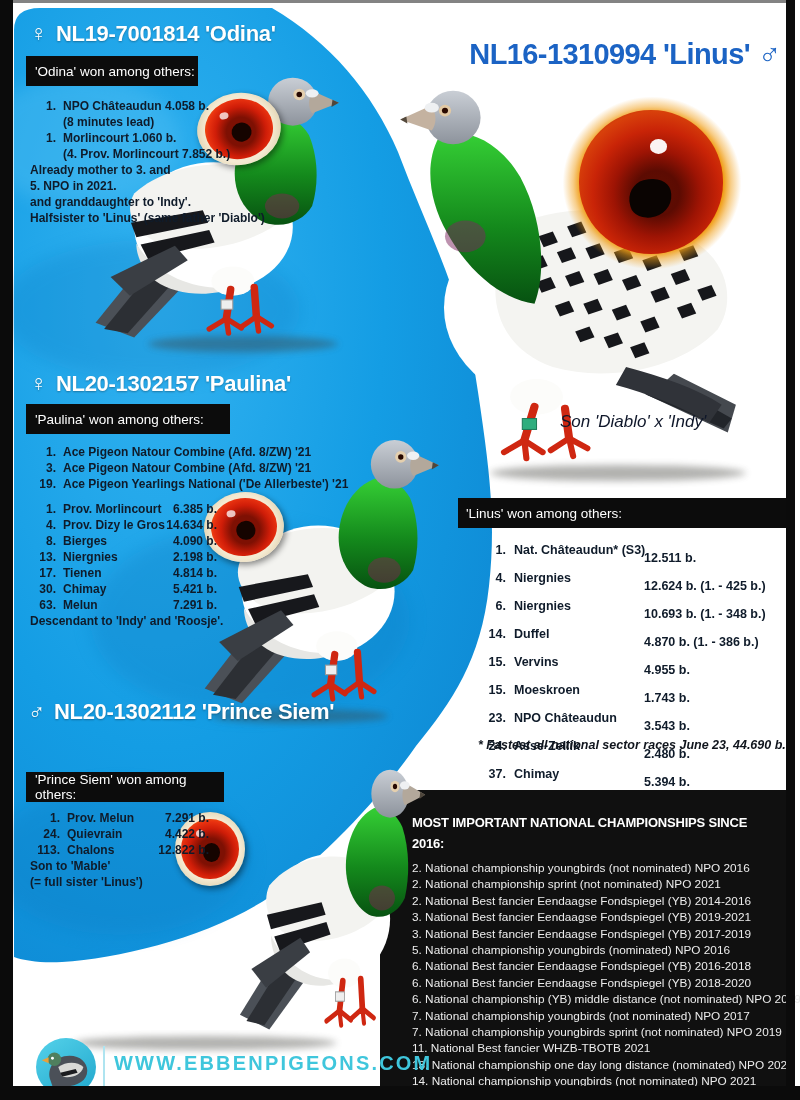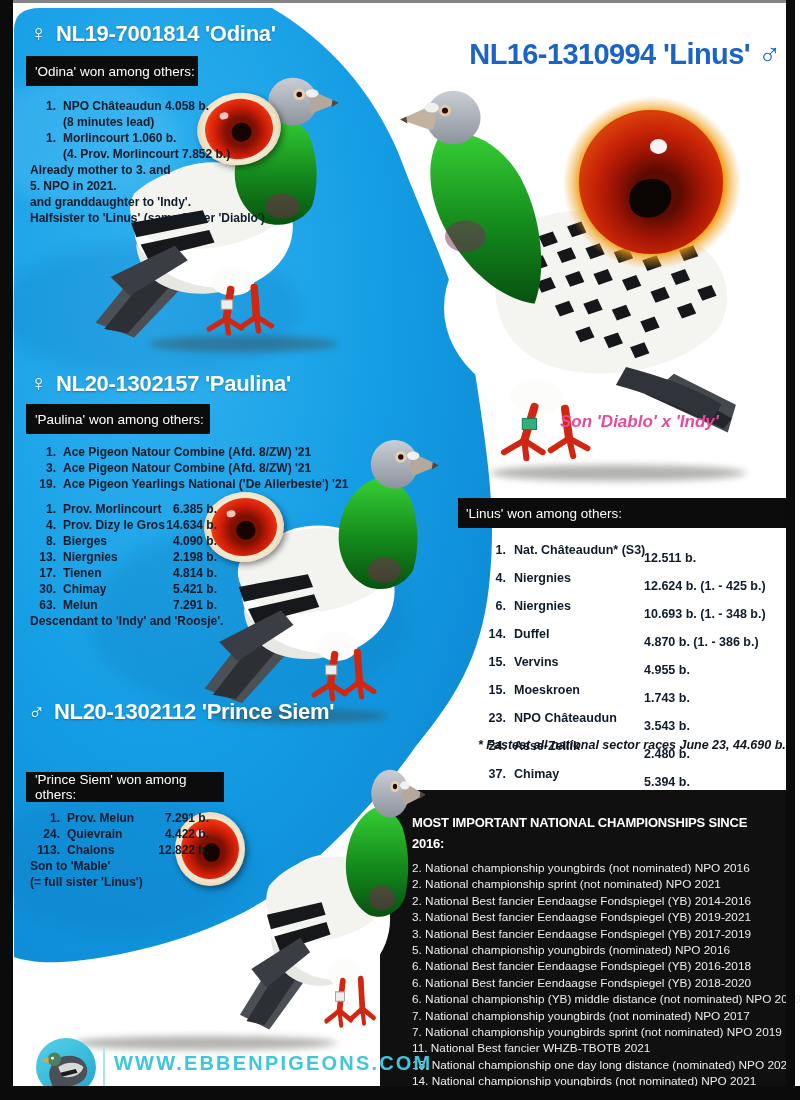--- a/index.html
+++ b/index.html
@@ -33,21 +33,21 @@
   .rrace{padding-left:7px;width:96px;flex:none;}
   .rbirds{width:58px;text-align:right;flex:none;}
   .note-line{line-height:16px;white-space:nowrap;}
   .gap8{height:9px;}
   
   .linus-results .rrow{line-height:20px;font-size:12.5px;}
   .linus-results .rnum{width:28px;}
   .linus-results .rrace{width:130px;padding-left:8px;}
   .linus-results .rbirds{width:150px;text-align:left;margin-top:8px;}
   .footnote{font-style:italic;font-weight:bold;font-size:12.5px;color:#10151d;white-space:nowrap;}
-  .parent-caption{color:#ec4899;font-weight:bold;font-style:italic;font-size:17px;white-space:nowrap;}
+  .parent-caption{color:#0f172a;font-weight:normal;font-style:italic;font-size:17px;white-space:nowrap;}
   
   .siem-results .rrace{width:82px;}
   .siem-results .rbirds{width:60px;}
   
   .champ-box{position:absolute;left:380px;top:790px;width:406px;height:310px;background:#101010;}
   .champ-heading{position:absolute;left:32px;top:22px;width:360px;color:#ffffff;font-weight:bold;
                  font-size:13px;line-height:21px;letter-spacing:-0.2px;}
   .champ-list{position:absolute;left:32px;top:70px;color:#ececec;font-size:11.8px;}
   .champ-list .citem{line-height:16.4px;white-space:nowrap;}
   
@@ -341,21 +341,21 @@
           <span class="rrace">Chimay</span>
           <span class="rbirds">5.394 b.</span>
         </div>
       </div>
   </div>
   <div class="txt footnote" style="left:478px;top:738px">* Fastest all national sector races June 23, 44.690 b.</div>
 
   <div class="txt ring-title" style="left:30px;top:370px">
     <span class="sex">♀</span><span>NL20-1302157 'Paulina'</span>
   </div>
-  <div class="bar" style="left:26px;top:404px;width:184px">
+  <div class="bar" style="left:26px;top:404px;width:204px">
     <span>'Paulina' won among others:</span>
   </div>
   <div class="txt results" style="left:30px;top:444px">
     <div>
 
         <div class="rrow">
           <span class="rnum">1.</span>
           <span class="rtext">Ace Pigeon Natour Combine (Afd. 8/ZW) '21</span>
         </div>
 

